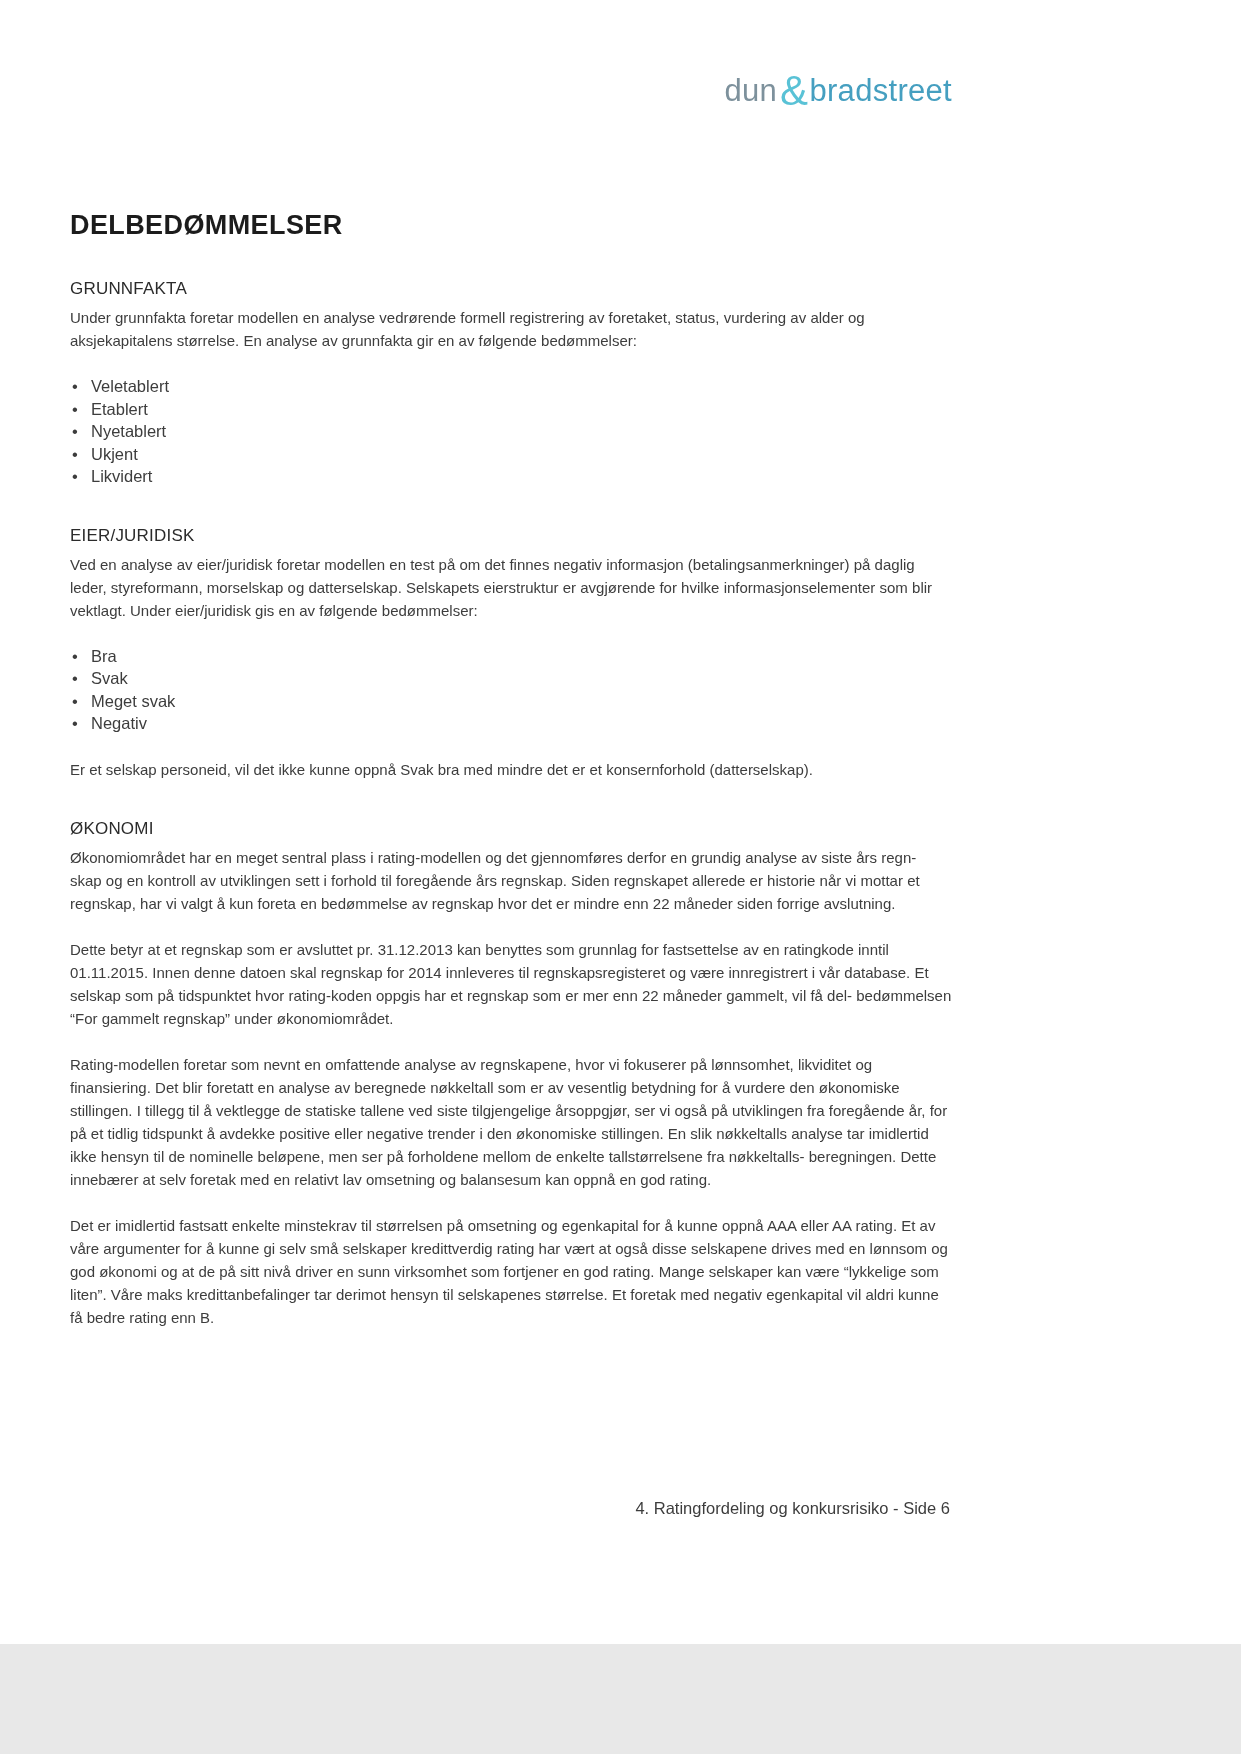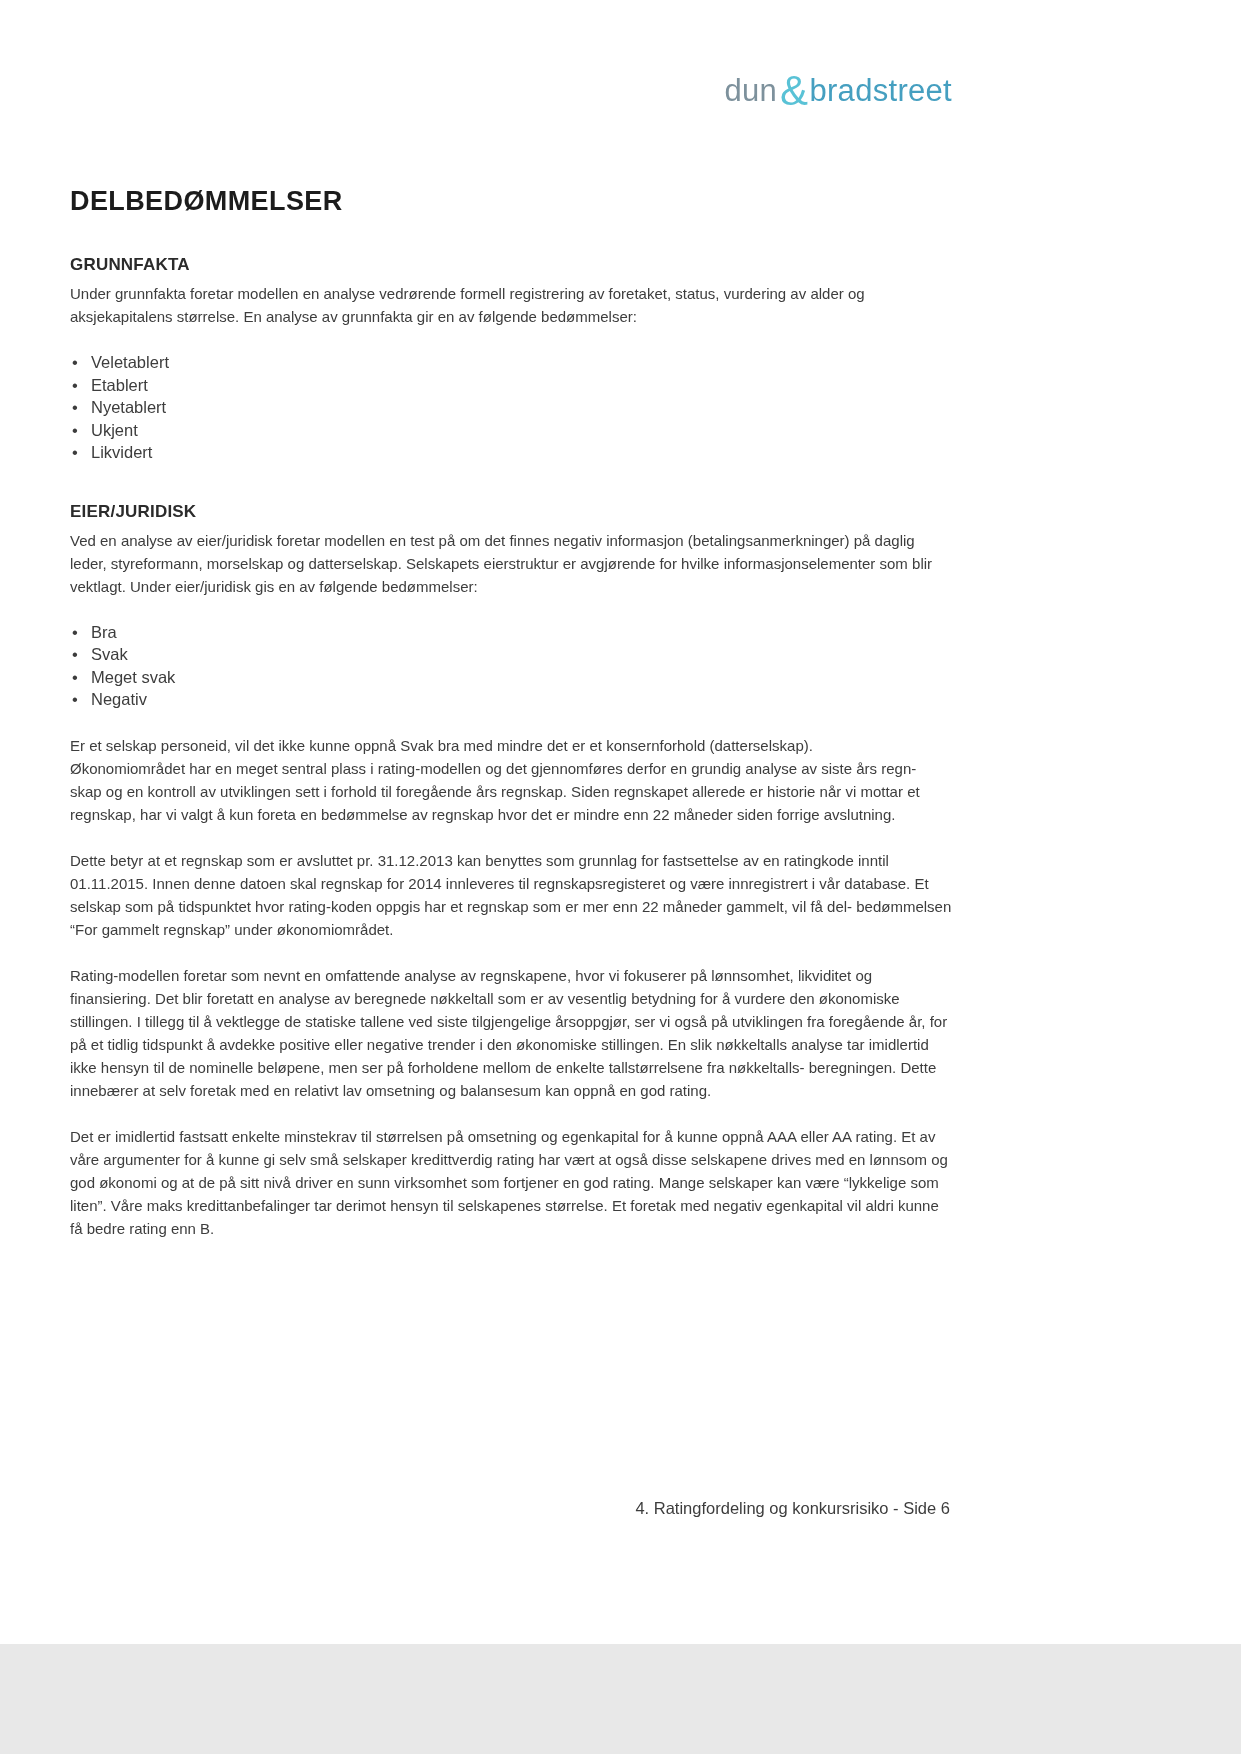--- a/index.html
+++ b/index.html
@@ -35,31 +35,31 @@
     font-size:31px;
     letter-spacing:0.3px;
     line-height:1;
   }
   .logo .logo-dun      { color:#7d919c; }
   .logo .logo-amp      { color:#59c2d6; font-size:42px; font-weight:400; margin:0 1px 0 3px; vertical-align:-4px; }
   .logo .logo-bradstreet { color:#459fc0; }
 
   
   h1.page-title {
-    margin-top:74px;
+    margin-top:98px;
     font-size:27px;
     font-weight:bold;
     letter-spacing:0.4px;
     color:#1c1c1c;
   }
   h2.section-heading {
     margin-top:38px;
     margin-bottom:7px;
     font-size:17px;
-    font-weight:bold;
+    font-weight:normal;
     letter-spacing:0.2px;
     color:#2b2b2b;
   }
 
   
   p.body-text {
     font-size:15px;
     line-height:23px;
     color:#3d3d3d;
     margin-bottom:23px;
@@ -127,20 +127,21 @@
       <ul class="bullet-list">
         <li>Bra</li>
         <li>Svak</li>
         <li>Meget svak</li>
         <li>Negativ</li>
       </ul>
       <p class="body-text">Er et selskap personeid, vil det ikke kunne oppnå Svak bra med mindre det er et konsernforhold (datterselskap).</p>
     </section>
 
     <section>
+      <h2 class="section-heading">ØKONOMI</h2>
       <p class="body-text">Økonomiområdet har en meget sentral plass i rating-modellen og det gjennomføres derfor en grundig analyse av siste års regn- skap og en kontroll av utviklingen sett i forhold til foregående års regnskap. Siden regnskapet allerede er historie når vi mottar et regnskap, har vi valgt å kun foreta en bedømmelse av regnskap hvor det er mindre enn 22 måneder siden forrige avslutning.</p>
       <p class="body-text">Dette betyr at et regnskap som er avsluttet pr. 31.12.2013 kan benyttes som grunnlag for fastsettelse av en ratingkode inntil 01.11.2015. Innen denne datoen skal regnskap for 2014 innleveres til regnskapsregisteret og være innregistrert i vår database. Et selskap som på tidspunktet hvor rating-koden oppgis har et regnskap som er mer enn 22 måneder gammelt, vil få del- bedømmelsen “For gammelt regnskap” under økonomiområdet.</p>
       <p class="body-text">Rating-modellen foretar som nevnt en omfattende analyse av regnskapene, hvor vi fokuserer på lønnsomhet, likviditet og finansiering. Det blir foretatt en analyse av beregnede nøkkeltall som er av vesentlig betydning for å vurdere den økonomiske stillingen. I tillegg til å vektlegge de statiske tallene ved siste tilgjengelige årsoppgjør, ser vi også på utviklingen fra foregående år, for på et tidlig tidspunkt å avdekke positive eller negative trender i den økonomiske stillingen. En slik nøkkeltalls analyse tar imidlertid ikke hensyn til de nominelle beløpene, men ser på forholdene mellom de enkelte tallstørrelsene fra nøkkeltalls- beregningen. Dette innebærer at selv foretak med en relativt lav omsetning og balansesum kan oppnå en god rating.</p>
       <p class="body-text">Det er imidlertid fastsatt enkelte minstekrav til størrelsen på omsetning og egenkapital for å kunne oppnå AAA eller AA rating. Et av våre argumenter for å kunne gi selv små selskaper kredittverdig rating har vært at også disse selskapene drives med en lønnsom og god økonomi og at de på sitt nivå driver en sunn virksomhet som fortjener en god rating. Mange selskaper kan være “lykkelige som liten”. Våre maks kredittanbefalinger tar derimot hensyn til selskapenes størrelse. Et foretak med negativ egenkapital vil aldri kunne få bedre rating enn B.</p>
     </section>
 
   </div>
 
   <div class="footer">4. Ratingfordeling og konkursrisiko - Side 6</div>
 </div>

